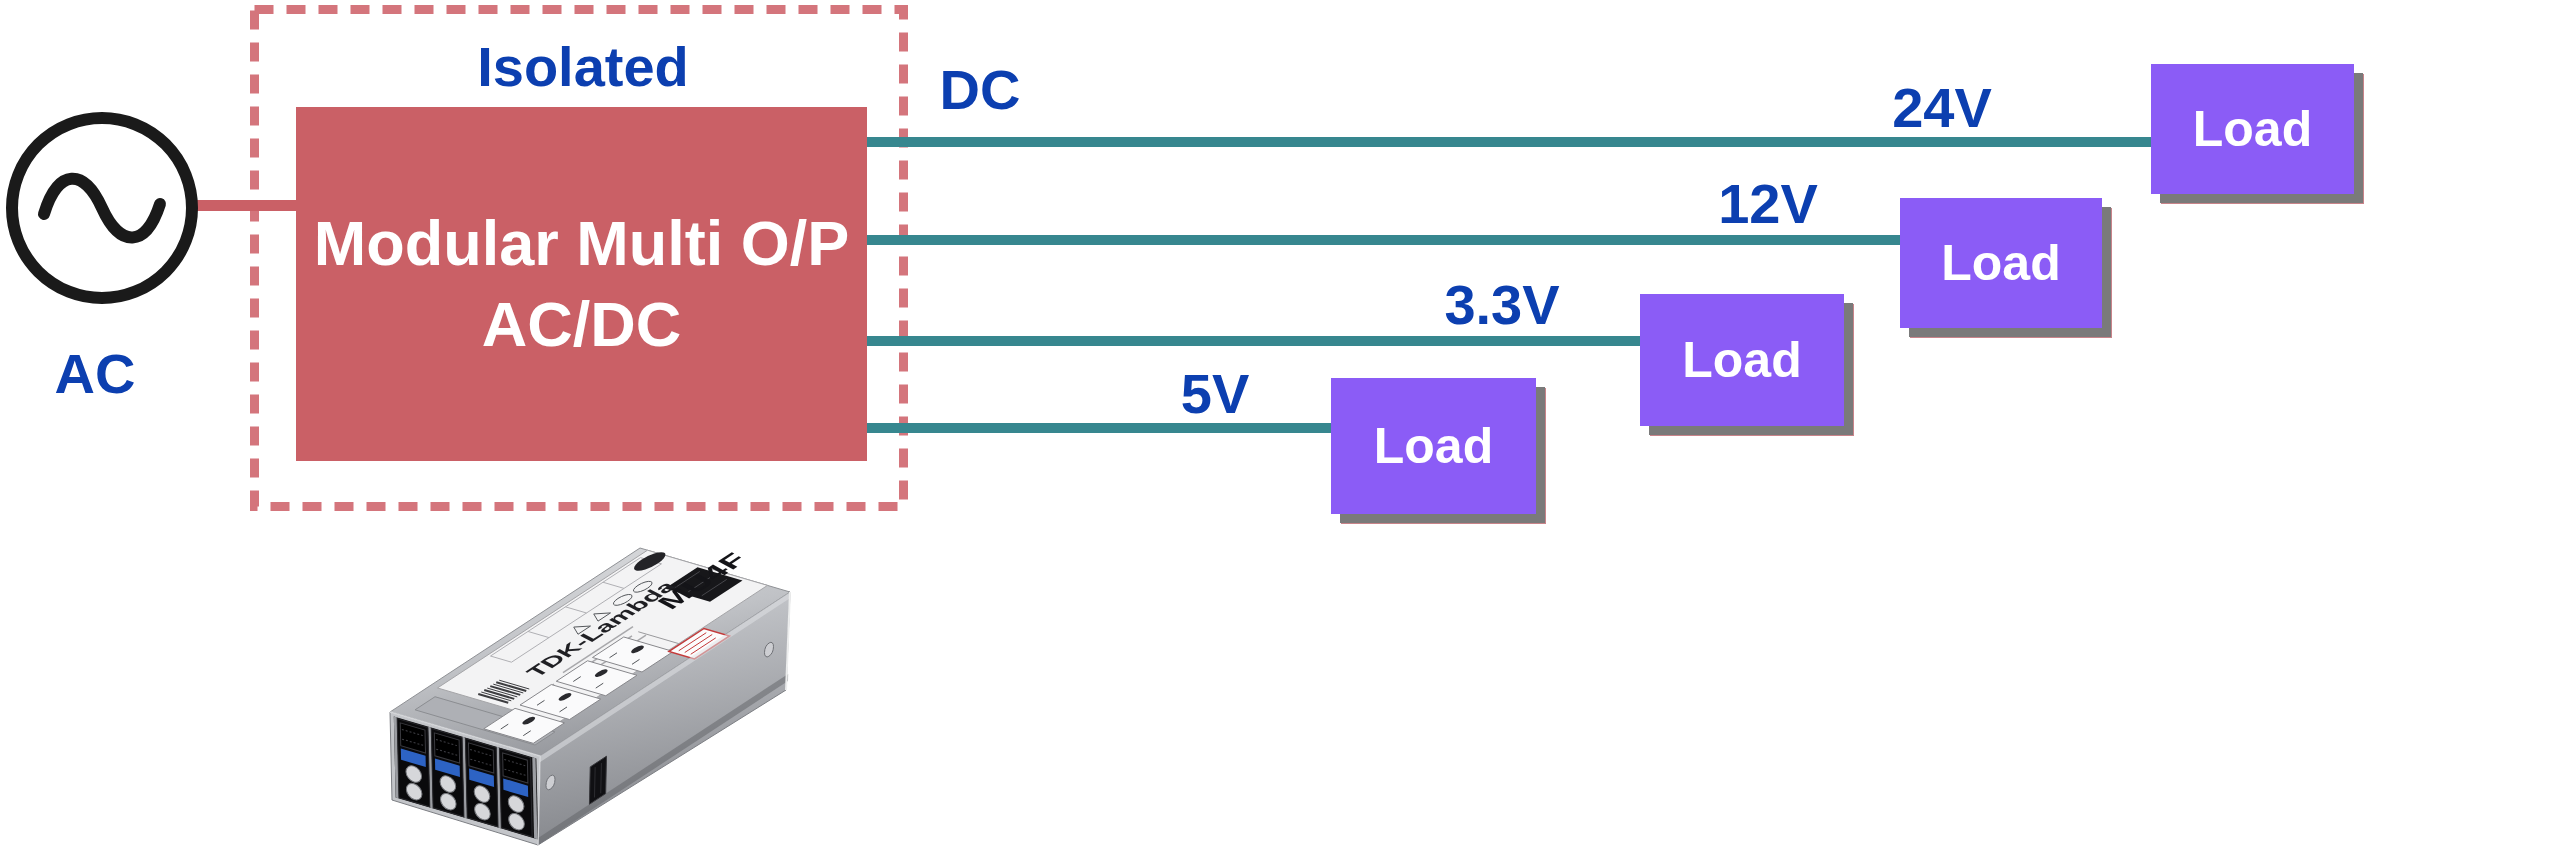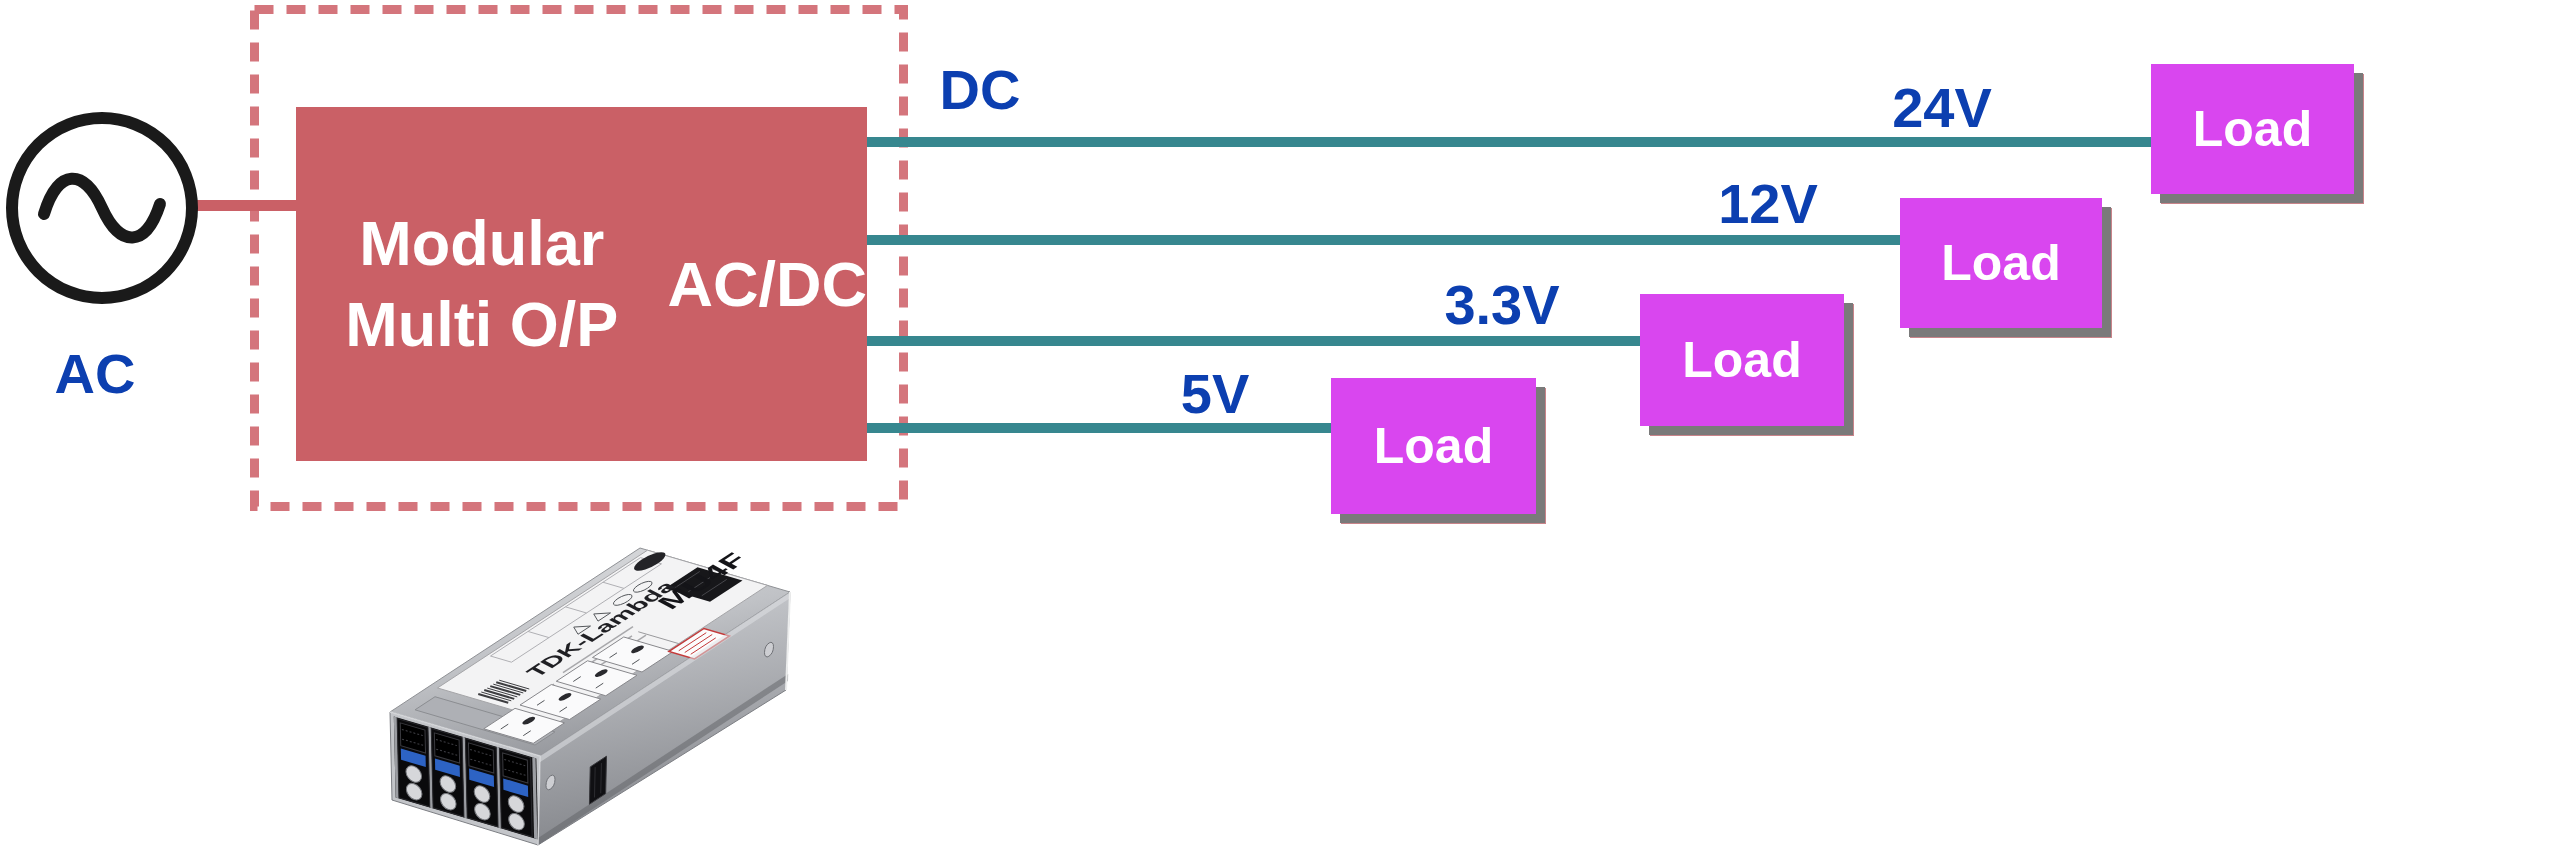--- a/index.html
+++ b/index.html
@@ -7,28 +7,28 @@
     position:relative;width:2560px;height:865px;overflow:hidden;
     font-family:"Liberation Sans", sans-serif;background:#ffffff;
   }
   .abs{position:absolute;}
   .blue-label{
     color:#0C3FB0;font-weight:bold;font-size:56px;line-height:1.0;
     text-align:center;white-space:nowrap;z-index:6;
   }
   .teal-line{position:absolute;height:10px;background:#37878F;z-index:3;}
   .load{
-    position:absolute;background:#d946ef;z-index:4;
+    position:absolute;background:#8b5cf6;z-index:4;
     box-shadow:9px 9px 0 0 #7a7a7a, 10px 10px 0 0 #c9848a;
     display:flex;align-items:center;justify-content:center;
     color:#ffffff;font-weight:bold;font-size:50px;
   }
   #converter-box{
     left:296px;top:107px;width:571px;height:354px;background:#CA6066;z-index:4;
-    display:flex;flex-direction:row;align-items:center;justify-content:center;
+    display:flex;flex-direction:column;align-items:center;justify-content:center;
     color:#ffffff;font-weight:bold;font-size:63px;line-height:1.28;text-align:center;
   }
   #ac-line{left:190px;top:200px;width:110px;height:11px;background:#CA6066;z-index:2;}
   #ac-circle{
     left:6px;top:112px;width:168px;height:168px;border:12px solid #1a1a1a;
     border-radius:50%;z-index:3;background:transparent;
   }
   #product-svg{left:368px;top:535px;z-index:3;}
   svg text{font-family:"Liberation Sans", sans-serif;}
 </style>
@@ -43,20 +43,21 @@
 
   <div class="abs" id="ac-line"></div>
 
   <div class="abs" id="ac-circle">
     <svg width="168" height="168" viewBox="0 0 168 168">
       <path d="M26,90 C40,44 66,44 84,84 C102,124 128,124 142,80" fill="none" stroke="#1a1a1a" stroke-width="12" stroke-linecap="round"></path>
     </svg>
   </div>
 
   <div class="abs blue-label" style="left:0px;top:346px;width:190px;">AC</div>
+  <div class="abs blue-label" style="left:433px;top:39px;width:300px;">Isolated</div>
   <div class="abs blue-label" style="left:880px;top:62px;width:200px;">DC</div>
 
   <div class="teal-line" style="left:866px;top:137px;width:1285px;"></div>
   <div class="teal-line" style="left:866px;top:235px;width:1034px;"></div>
   <div class="teal-line" style="left:866px;top:336px;width:774px;"></div>
   <div class="teal-line" style="left:866px;top:423px;width:465px;"></div>
 
   <div class="abs blue-label" style="left:1842px;top:80px;width:200px;">24V</div>
   <div class="abs blue-label" style="left:1668px;top:176px;width:200px;">12V</div>
   <div class="abs blue-label" style="left:1402px;top:277px;width:200px;">3.3V</div>

